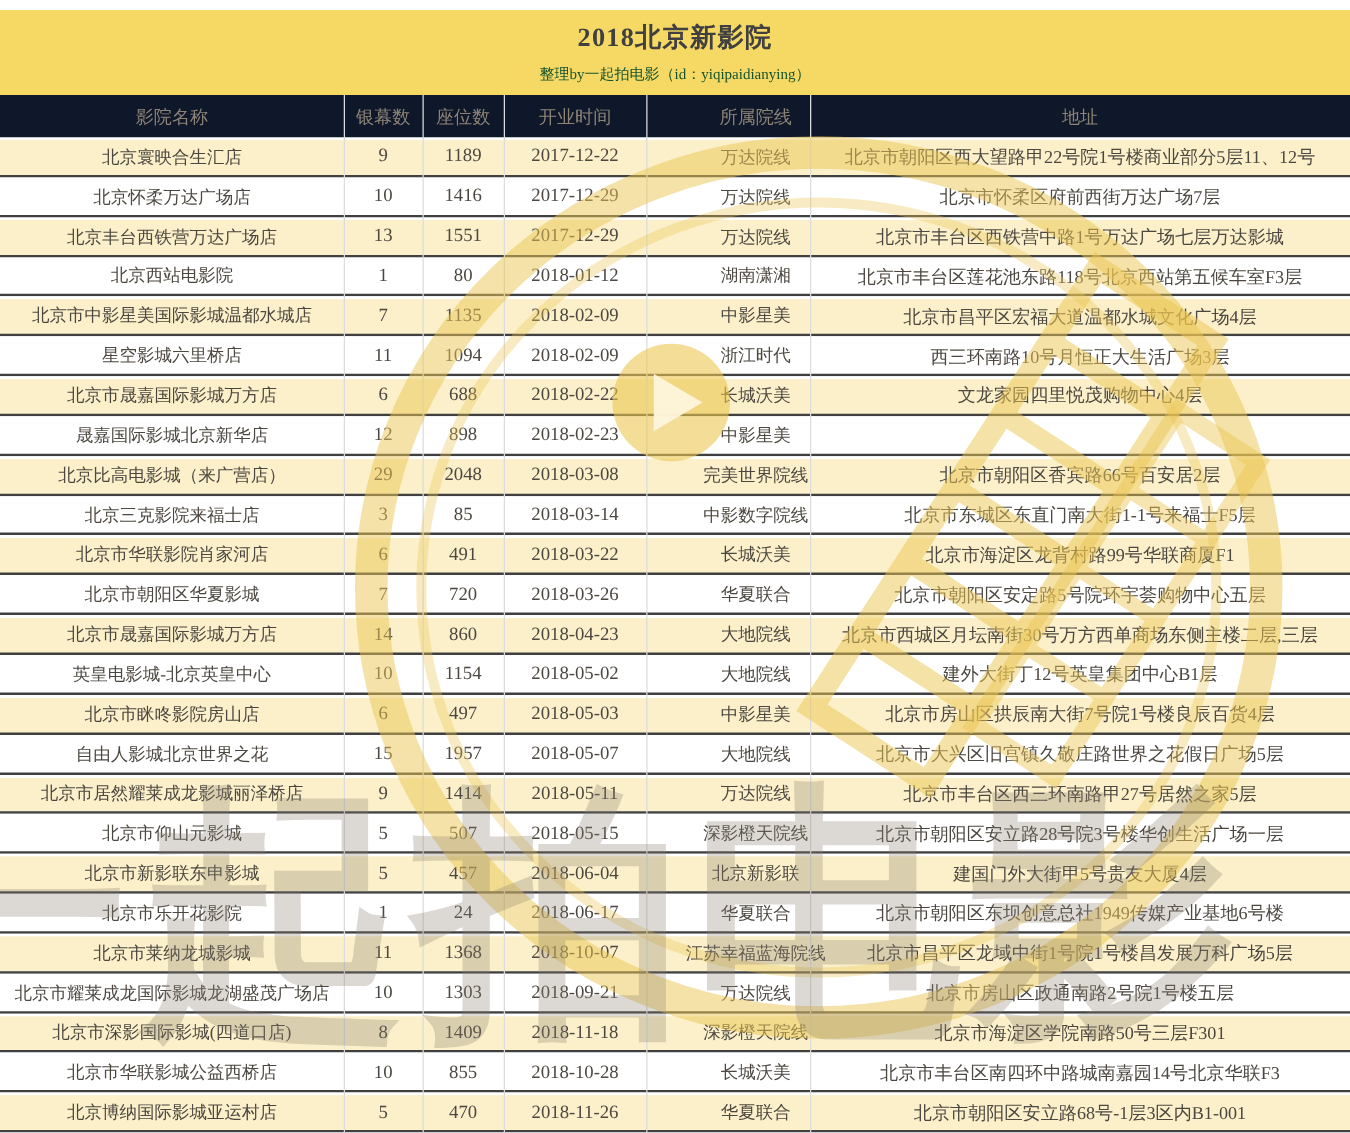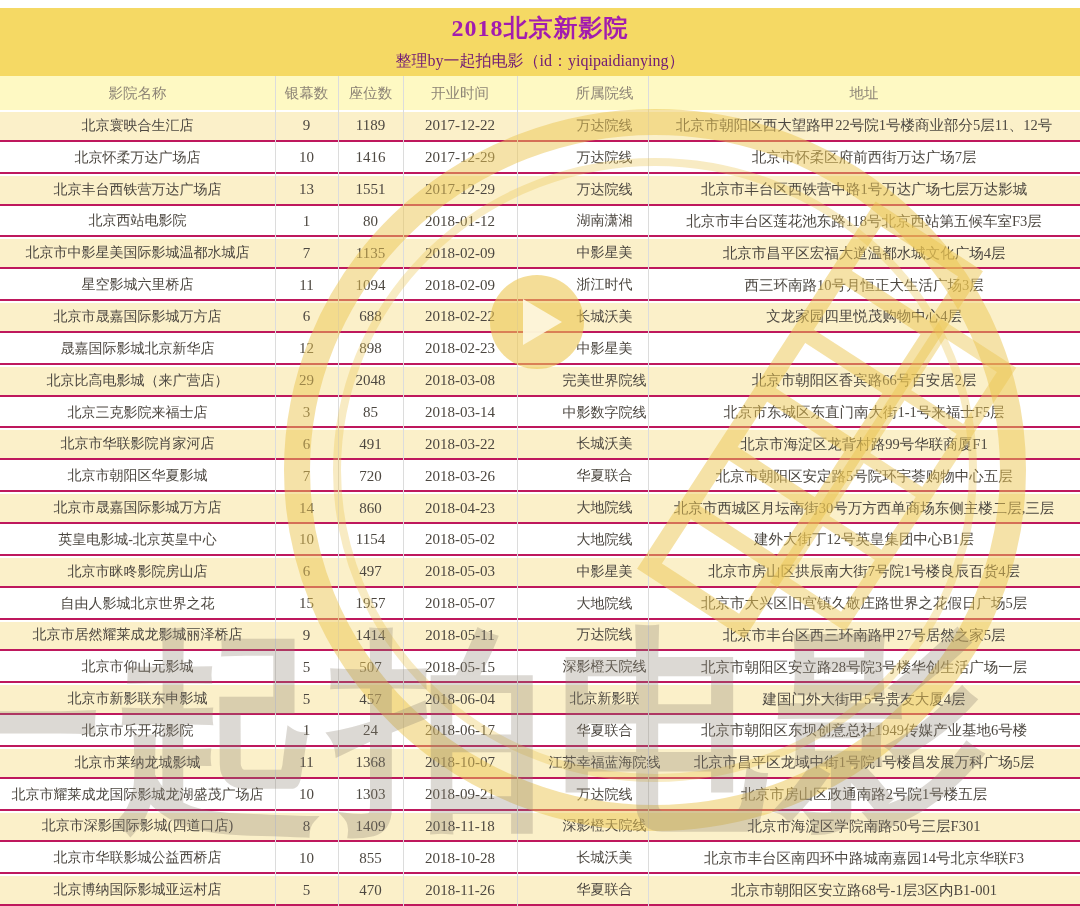--- a/index.html
+++ b/index.html
@@ -4,26 +4,26 @@
 <style>
   html,body{margin:0;padding:0;}
   body{
     width:1080px;height:906px;position:relative;overflow:hidden;background:#ffffff;
     font-family:"Liberation Serif","DejaVu Serif",serif;
   }
   .title-band{
     position:absolute;left:0;top:8px;width:1080px;height:68px;background:#F5D964;
     display:flex;flex-direction:column;align-items:center;justify-content:center;row-gap:7px;
   }
-  .title{font-size:24px;font-weight:bold;color:#a21caf;letter-spacing:1px;}
-  .subtitle{font-size:16px;color:#701a75;}
-  .thead{position:absolute;left:0;top:76px;width:1080px;height:34px;display:flex;background:#fef9c3;}
+  .title{font-size:21px;font-weight:bold;color:#404040;letter-spacing:1px;}
+  .subtitle{font-size:12px;color:#14532d;}
+  .thead{position:absolute;left:0;top:76px;width:1080px;height:34px;display:flex;background:#0f172a;}
   .thead .cell{color:#8D8476;font-size:14.5px;}
   .rows{position:absolute;left:0;top:110px;width:1080px;height:796px;display:flex;flex-direction:column;}
-  .row{flex:1 1 0;display:flex;box-sizing:border-box;border-top:2px solid #ffffff;border-bottom:2px solid #be185d;background-clip:padding-box;}
+  .row{flex:1 1 0;display:flex;box-sizing:border-box;border-top:2px solid #ffffff;border-bottom:2px solid #404040;background-clip:padding-box;}
   .row:nth-child(odd){background-color:#FBF0C9;}
   .cell{display:flex;align-items:center;justify-content:center;box-sizing:border-box;
         color:#4C4740;font-size:15px;white-space:nowrap;overflow:visible;}
   .c1{width:275px;font-size:14px;}
   .c2{width:63px;}
   .c3{width:65px;}
   .c4{width:114px;}
   .c5{width:131px;font-size:14px;padding-left:44px;}
   .c6{width:432px;font-size:14.5px;}
   .gridlines{position:absolute;top:76px;left:0;width:1080px;height:830px;pointer-events:none;}

